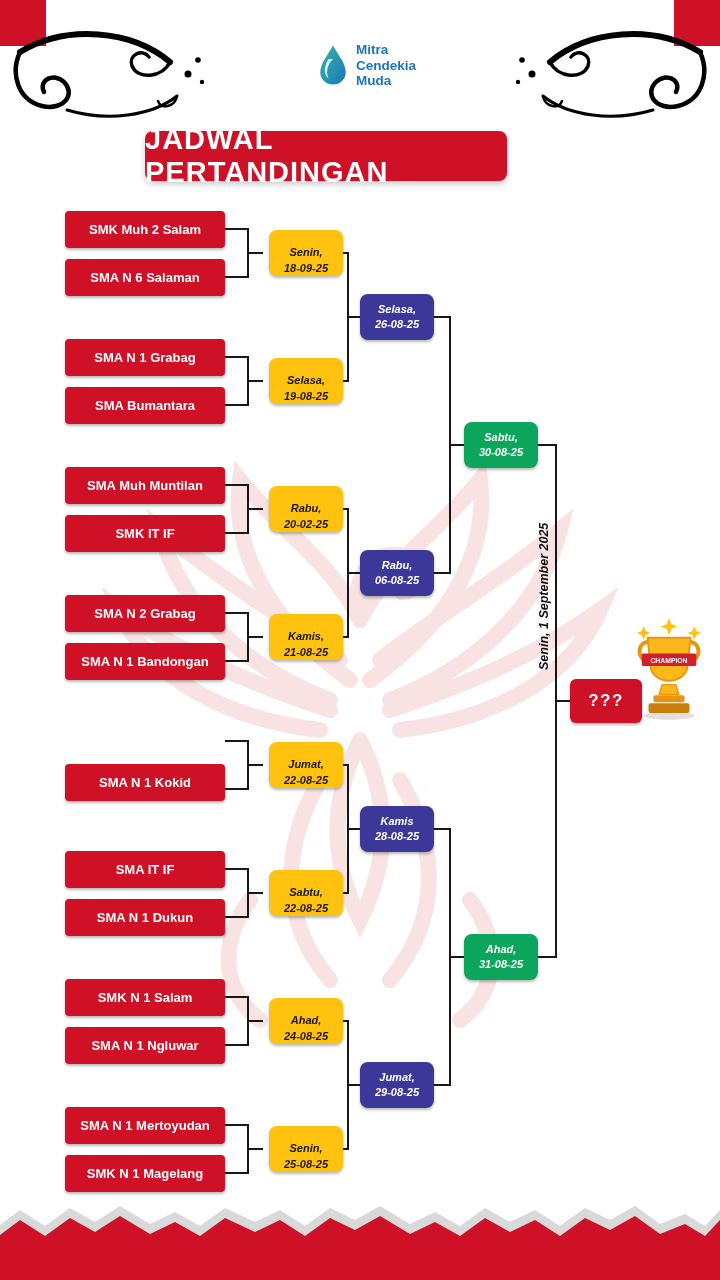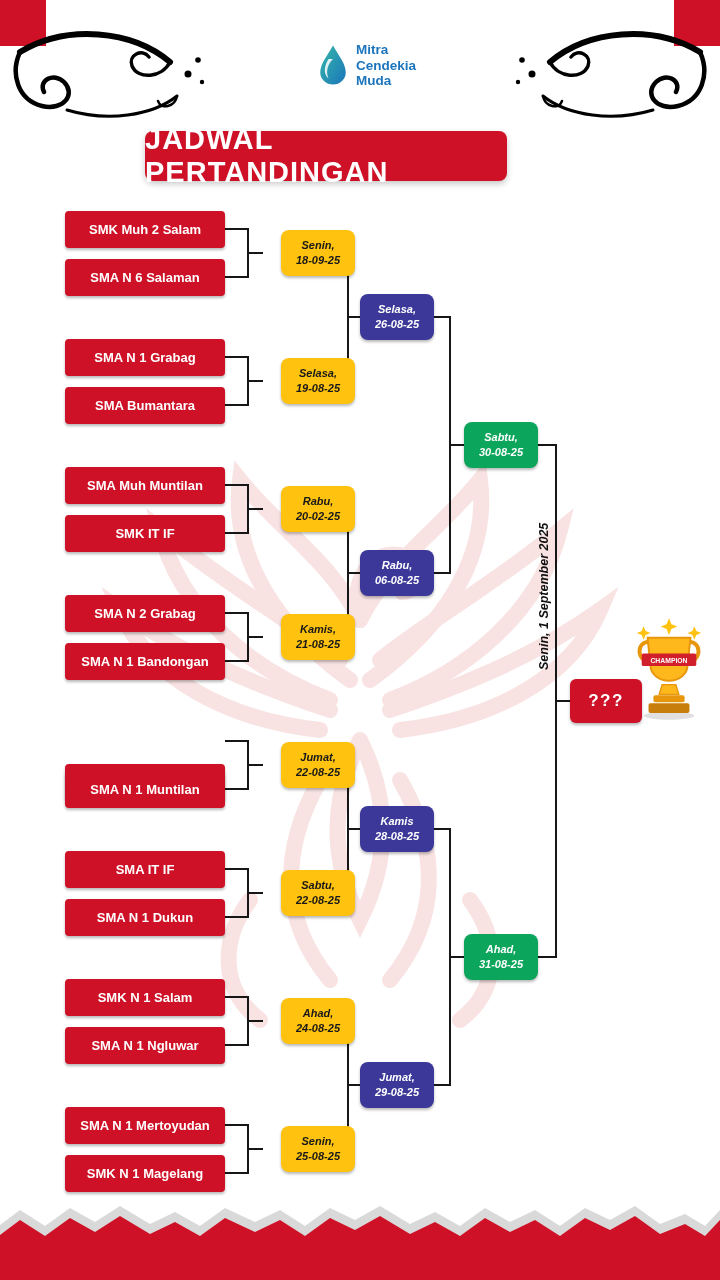--- a/index.html
+++ b/index.html
@@ -18,21 +18,21 @@
   .banner{position:absolute;left:145px;top:131px;width:362px;height:50px;background:var(--red);
     border-radius:8px;color:#fff;display:flex;align-items:center;justify-content:center;
     font-size:29px;font-weight:700;letter-spacing:1px;box-shadow:0 3px 6px rgba(0,0,0,.22);}
   .watermark{position:absolute;pointer-events:none;}
   .team{position:absolute;left:65px;width:160px;height:37px;background:var(--red);color:#fff;
     border-radius:4px;display:flex;align-items:center;justify-content:center;font-size:13px;
     font-weight:600;box-shadow:0 2px 3px rgba(0,0,0,.28);text-align:center;}
   .datebox{position:absolute;width:74px;height:46px;border-radius:8px;display:flex;flex-direction:column;
     align-items:center;justify-content:center;font-style:italic;font-size:11px;font-weight:600;
     line-height:1.4;box-shadow:0 2px 3px rgba(0,0,0,.28);text-align:center;}
-  .r1{left:281px;background:var(--yellow);color:#18181a;}
+  .r1{left:269px;background:var(--yellow);color:#18181a;justify-content:flex-end;}
   .r2{left:360px;background:var(--blue);color:#fff;}
   .sf{left:464px;background:var(--green);color:#fff;}
   .final-box{position:absolute;left:570px;top:679px;width:72px;height:44px;background:var(--red);
     color:#fff;border-radius:6px;display:flex;align-items:center;justify-content:center;
     font-weight:700;font-size:17px;letter-spacing:1.5px;box-shadow:0 2px 3px rgba(0,0,0,.28);}
   .vert-date{position:absolute;left:544px;top:670px;width:0;height:0;}
   .vert-date span{display:block;transform:translate(-50%,-50%) rotate(-90deg);white-space:nowrap;
     font-style:italic;font-size:12.5px;font-weight:600;color:#111;}
   svg.lines{position:absolute;left:0;top:0;pointer-events:none;}
   .torn{position:absolute;left:0;top:1180;}
@@ -128,21 +128,20 @@
 
   <div class="team" style="top:211px">SMK Muh 2 Salam</div>
   <div class="team" style="top:259px">SMA N 6 Salaman</div>
   <div class="team" style="top:339px">SMA N 1 Grabag</div>
   <div class="team" style="top:387px">SMA Bumantara</div>
   <div class="team" style="top:467px">SMA Muh Muntilan</div>
   <div class="team" style="top:515px">SMK IT IF</div>
   <div class="team" style="top:595px">SMA N 2 Grabag</div>
   <div class="team" style="top:643px">SMA N 1 Bandongan</div>
   <div class="team" style="top:764px">SMA N 1 Kokid</div>
-  <div class="team" style="top:771px">SMA N 1 Muntilan</div>
   <div class="team" style="top:851px">SMA IT IF</div>
   <div class="team" style="top:899px">SMA N 1 Dukun</div>
   <div class="team" style="top:979px">SMK N 1 Salam</div>
   <div class="team" style="top:1027px">SMA N 1 Ngluwar</div>
   <div class="team" style="top:1107px">SMA N 1 Mertoyudan</div>
   <div class="team" style="top:1155px">SMK N 1 Magelang</div>
 
   <div class="datebox r1" style="top:230px">
     <span>Senin,</span>
     <span>18-09-25</span>

